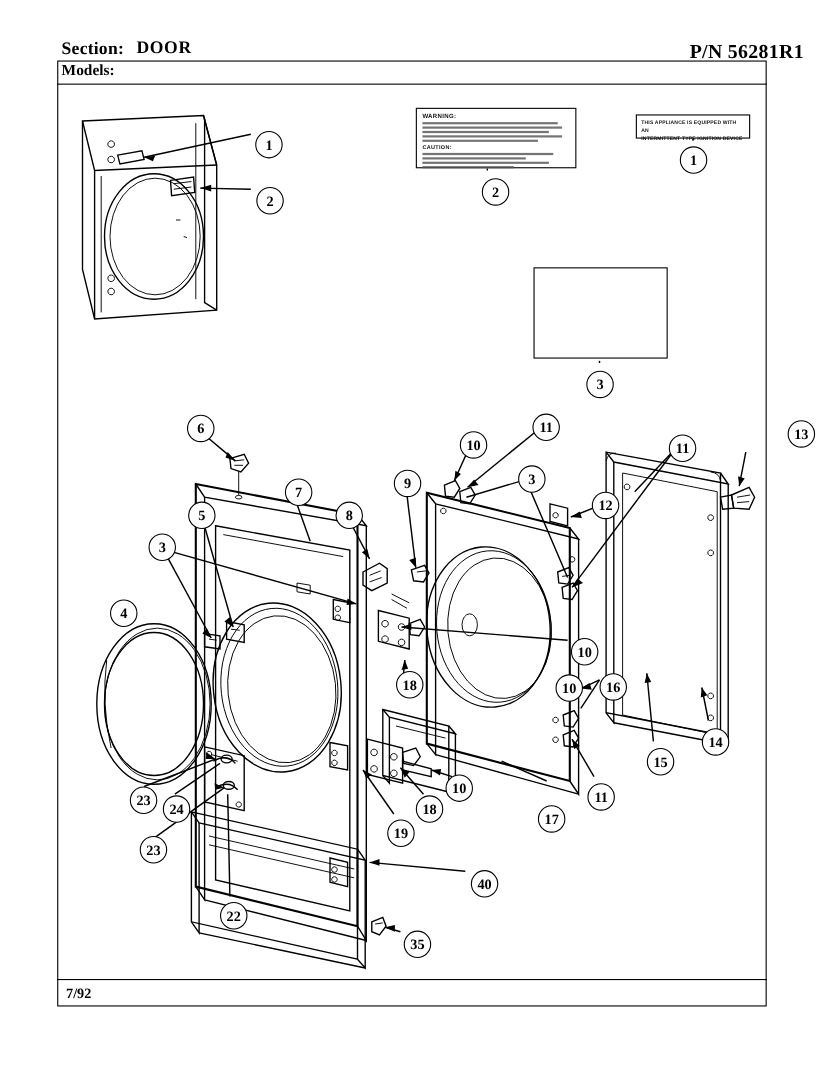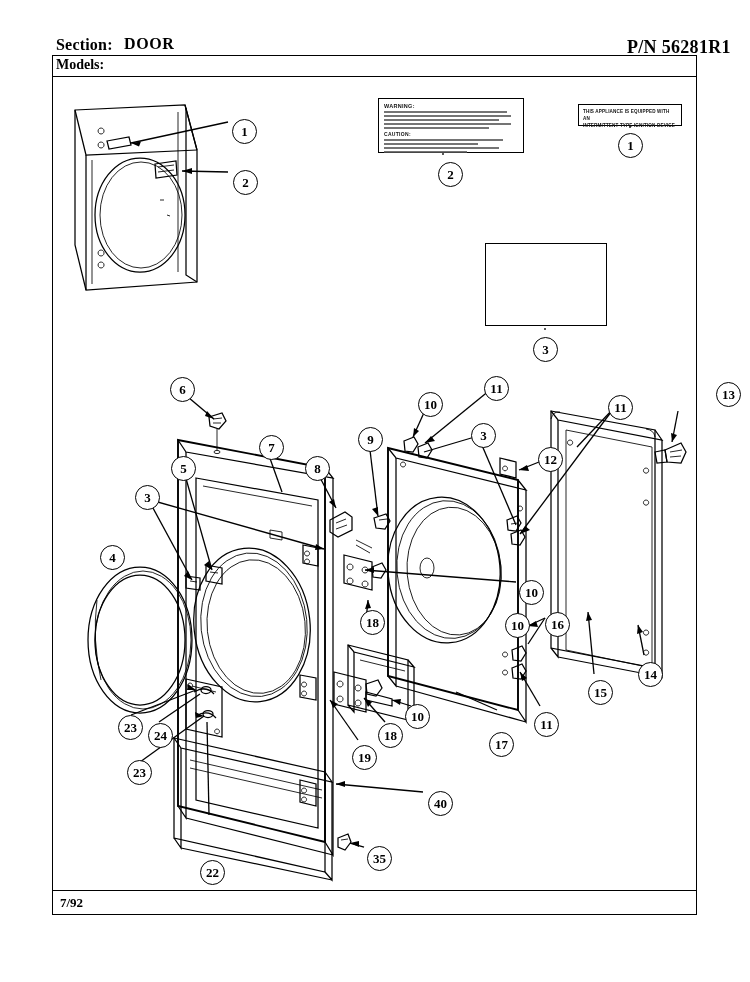--- a/index.html
+++ b/index.html
@@ -379,18 +379,18 @@
       <div class="cal" style="left: 638px; top: 662px;">14</div>
       <div class="cal" style="left: 588px; top: 680px;">15</div>
       <div class="cal" style="left: 534px; top: 712px;">11</div>
       <div class="cal" style="left: 489px; top: 732px; text-align: center;">17</div>
       <div class="cal" style="left: 405px; top: 704px;">10</div>
       <div class="cal" style="left: 378px; top: 723px;">18</div>
       <div class="cal" style="left: 352px; top: 745px;">19</div>
       <div class="cal" style="left: 118px; top: 715px;">23</div>
       <div class="cal" style="left: 148px; top: 723px;">24</div>
       <div class="cal" style="left: 127px; top: 760px;">23</div>
-      <div class="cal" style="left: 200px; top: 820px; margin-top: 40px;">22</div>
+      <div class="cal" style="left: 200px; top: 820px;">22</div>
       <div class="cal" style="left: 428px; top: 791px;">40</div>
       <div class="cal" style="left: 367px; top: 846px;">35</div>
     </div>
 
 </div>
 
 </body></html>

